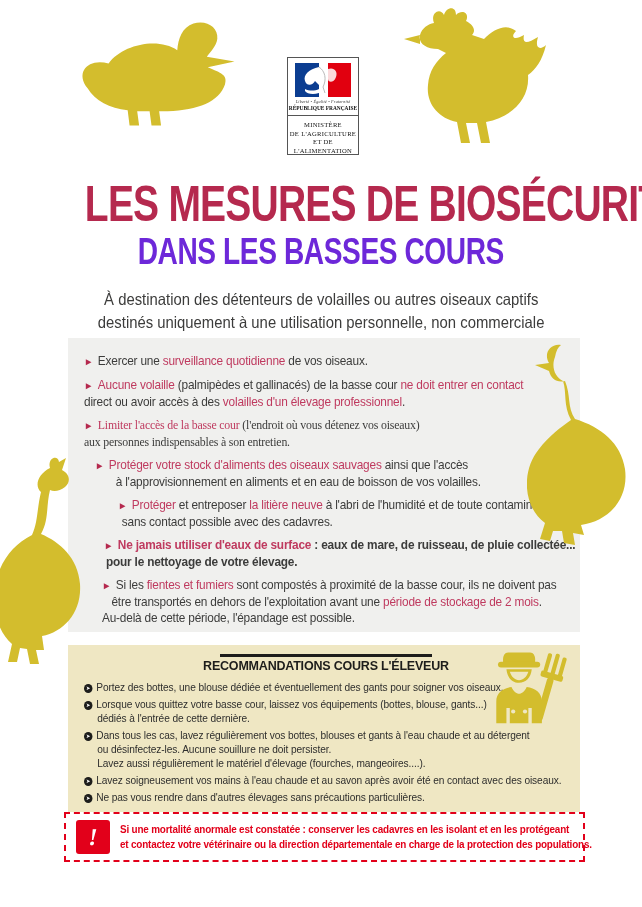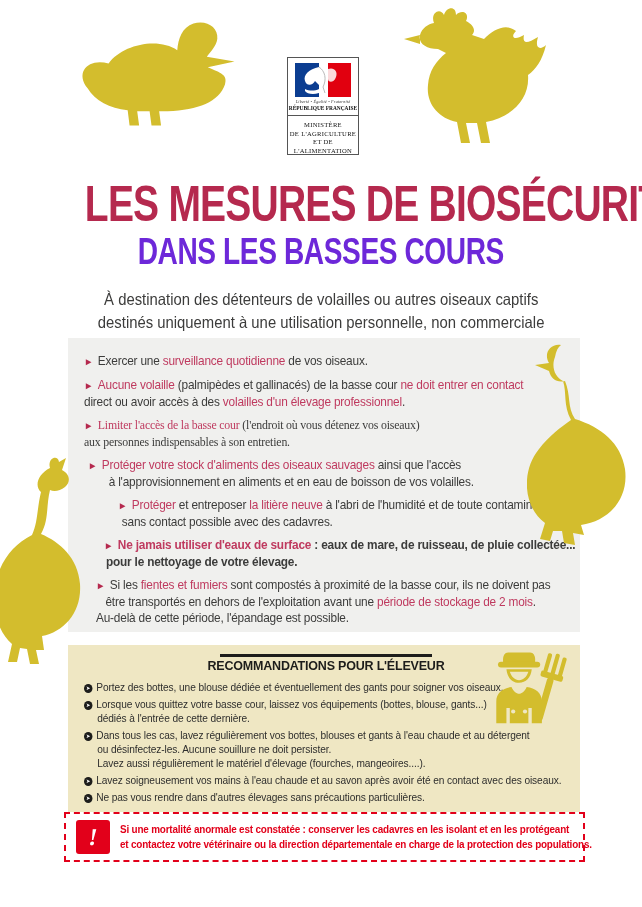--- a/index.html
+++ b/index.html
@@ -133,50 +133,50 @@
           <div class="m-line" style="padding-left: 0px;"><span class="arrow">►</span><span class="tx">Exercer une </span><span class="hl">surveillance quotidienne</span><span class="tx"> de vos oiseaux.</span></div>
         </div>
         <div class="m-item" style="margin-left: 0px;">
           <div class="m-line" style="padding-left: 0px;"><span class="arrow">►</span><span class="hl">Aucune volaille</span><span class="tx"> (palmipèdes et gallinacés) de la basse cour </span><span class="hl">ne doit entrer en contact</span></div>
           <div class="m-line" style="padding-left: 0px;"><span class="tx">direct ou avoir accès à des </span><span class="hl">volailles d'un élevage professionnel</span><span class="tx">.</span></div>
         </div>
         <div class="m-item" style="margin-left: 0px; font-family: Liberation Serif, serif;">
           <div class="m-line" style="padding-left: 0px;"><span class="arrow">►</span><span class="hl">Limiter l'accès de la basse cour</span><span class="tx"> (l'endroit où vous détenez vos oiseaux)</span></div>
           <div class="m-line" style="padding-left: 0px;"><span class="tx">aux personnes indispensables à son entretien.</span></div>
         </div>
-        <div class="m-item" style="margin-left: 4px;">
+        <div class="m-item" style="margin-left: 11px;">
           <div class="m-line" style="padding-left: 0px;"><span class="arrow">►</span><span class="hl">Protéger votre stock d'aliments des oiseaux sauvages</span><span class="tx"> ainsi que l'accès</span></div>
           <div class="m-line" style="padding-left: 22px;"><span class="tx">à l'approvisionnement en aliments et en eau de boisson de vos volailles.</span></div>
         </div>
         <div class="m-item" style="margin-left: 34px;">
           <div class="m-line" style="padding-left: 0px;"><span class="arrow">►</span><span class="hl">Protéger</span><span class="tx"> et entreposer </span><span class="hl">la litière neuve</span><span class="tx"> à l'abri de l'humidité et de toute contamination,</span></div>
           <div class="m-line" style="padding-left: 4px;"><span class="tx">sans contact possible avec des cadavres.</span></div>
         </div>
         <div class="m-item" style="margin-left: 20px; font-weight: bold;">
           <div class="m-line" style="padding-left: 0px;"><span class="arrow">►</span><span class="hl">Ne jamais utiliser d'eaux de surface</span><span class="tx"> : eaux de mare, de ruisseau, de pluie collectée...</span></div>
           <div class="m-line" style="padding-left: 2px;"><span class="tx">pour le nettoyage de votre élevage.</span></div>
         </div>
-        <div class="m-item" style="margin-left: 12px;">
+        <div class="m-item" style="margin-left: 18px;">
           <div class="m-line" style="padding-left: 0px;"><span class="arrow">►</span><span class="tx">Si les </span><span class="hl">fientes et fumiers</span><span class="tx"> sont compostés à proximité de la basse cour, ils ne doivent pas</span></div>
           <div class="m-line" style="padding-left: 10px;"><span class="tx">être transportés en dehors de l'exploitation avant une </span><span class="hl">période de stockage de 2 mois</span><span class="tx">.</span></div>
           <div class="m-line" style="padding-left: 0px;"><span class="tx">Au-delà de cette période, l'épandage est possible.</span></div>
         </div>
       </div>
   </div>
 
   <svg id="guinea" class="sil" viewBox="0 0 106 224">
     <path class="gold" d="M56,18 C53,8 64,4 65,12 L72,8 L68,20 C76,24 77,32 71,37 C66,41 60,42 56,40 C52,56 55,70 47,84 C66,92 84,108 86,134 C88,162 70,182 48,186 L50,200 L42,200 L45,214 L36,214 L33,199 L26,198 L23,212 L14,212 L18,194 C4,182 -2,160 1,138 C4,114 18,95 38,85 C44,72 43,58 47,42 C40,36 44,24 56,18 Z"></path>
   </svg>
   <svg id="turkey" class="sil" viewBox="0 0 118 214">
     <path class="gold" d="M34,12 C24,10 16,20 22,30 L8,32 L22,38 C24,46 30,50 38,48 C44,62 40,74 48,86 C74,94 94,110 98,136 C102,166 82,188 54,192 L57,202 L46,200 L48,212 L37,210 L35,198 L26,198 L23,208 L13,206 L18,190 C-4,174 -6,138 12,116 C22,103 34,94 44,87 C36,72 40,60 36,48 C28,44 24,34 28,24 C29,18 31,14 34,12 Z"></path>
   </svg>
 
   <div id="reco-box">
     <div class="reco-rule"></div>
-    <div id="reco-title">RECOMMANDATIONS POUR L'ÉLEVEUR</div>
+    <div id="reco-title">RECOMMANDATIONS COURS L'ÉLEVEUR</div>
     <div id="reco-list">
         <div class="r-item">
           <div class="r-line"><span class="cbul">➤</span>Portez des bottes, une blouse dédiée et éventuellement des gants pour soigner vos oiseaux.</div>
         </div>
         <div class="r-item">
           <div class="r-line"><span class="cbul">➤</span>Lorsque vous quittez votre basse cour, laissez vos équipements (bottes, blouse, gants...)</div>
           <div class="r-line r-cont">dédiés à l'entrée de cette dernière.</div>
         </div>
         <div class="r-item">
           <div class="r-line"><span class="cbul">➤</span>Dans tous les cas, lavez régulièrement vos bottes, blouses et gants à l'eau chaude et au détergent</div>

